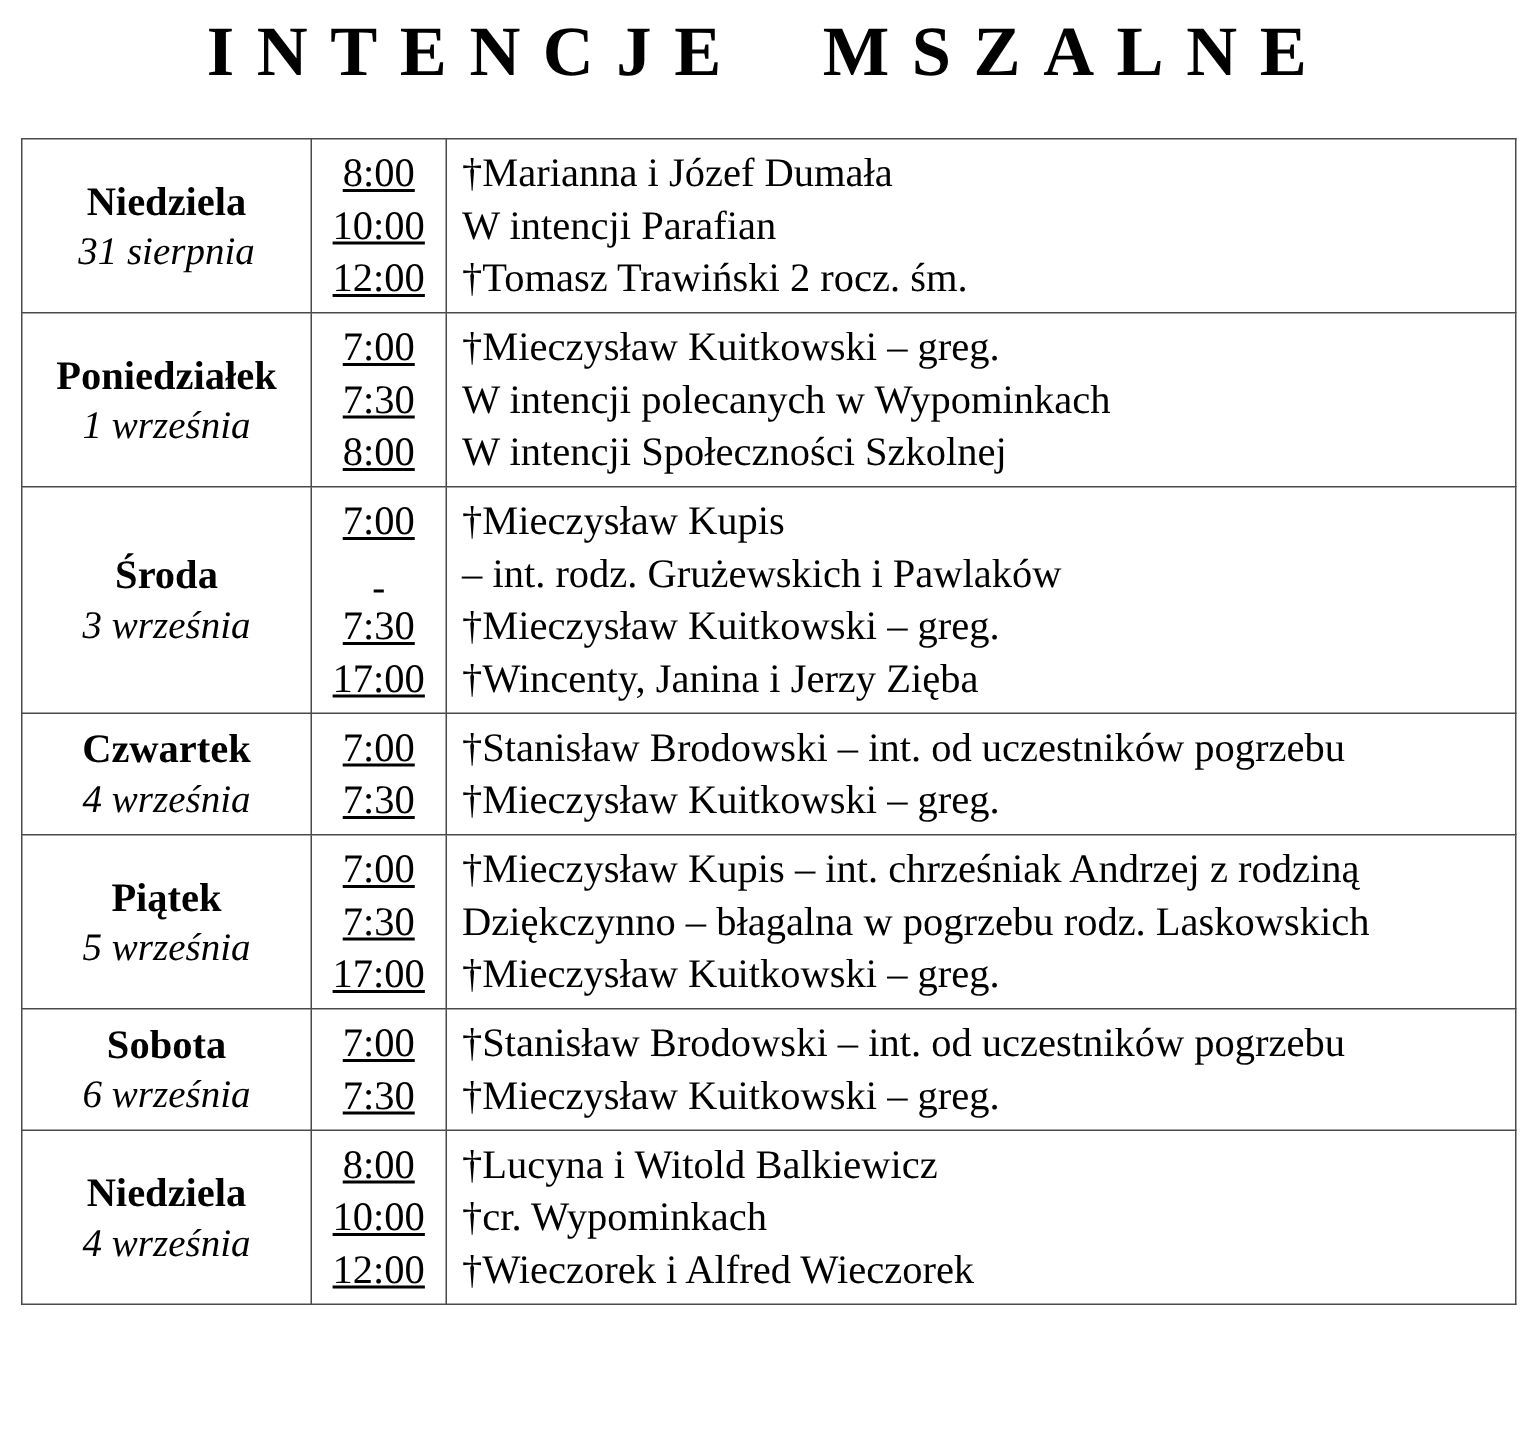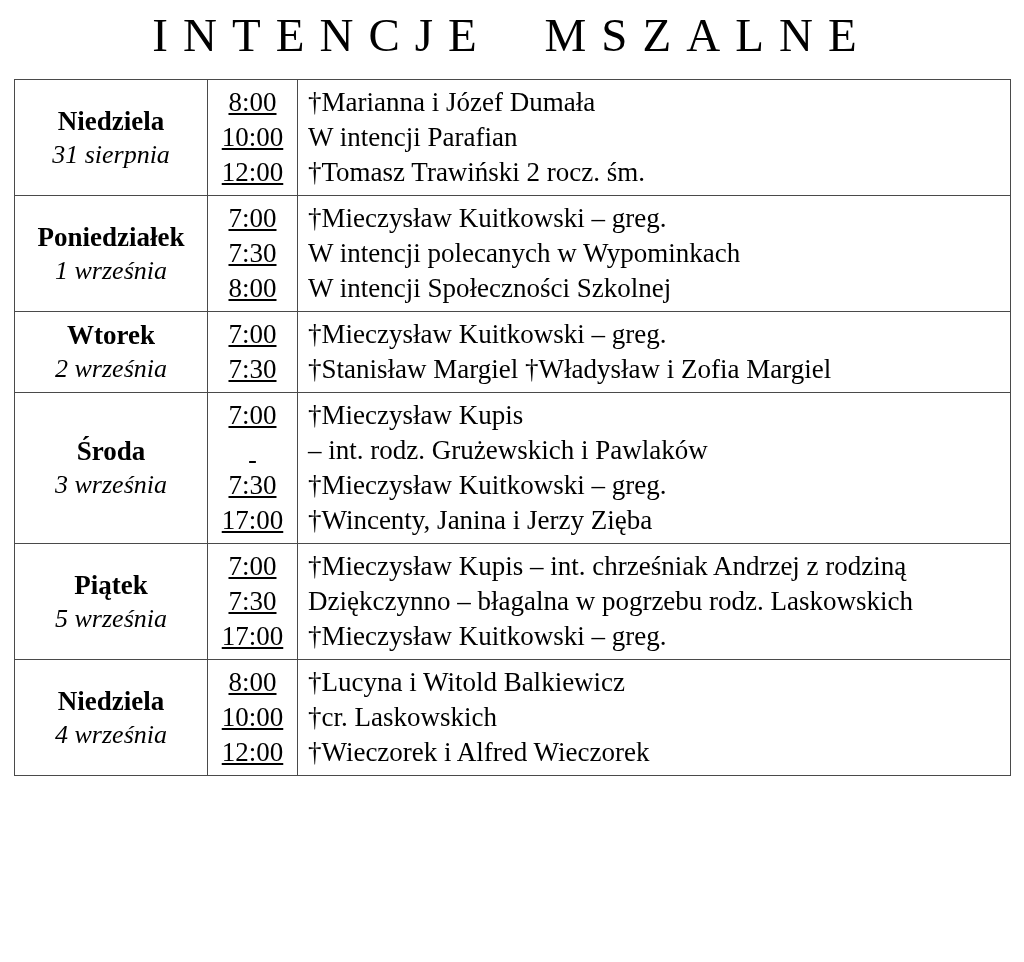--- a/index.html
+++ b/index.html
@@ -10,32 +10,32 @@
     font-family: "Liberation Serif", serif;
   }
   .page {
     width: 1024px;
     height: 962px;
     background: #ffffff;
     overflow: hidden;
   }
   .title {
     text-align: center;
-    font-weight: normal;
+    font-weight: bold;
     font-size: 47px;
     line-height: 1.15;
     letter-spacing: 0.32em;
     word-spacing: 0.55em;
     margin: 8px 0 0 0;
     white-space: nowrap;
   }
   table.schedule {
     border-collapse: collapse;
     table-layout: fixed;
-    margin: 17px 0 0 14px;
+    margin: 30px 0 0 14px;
     width: 996px;
   }
   td {
     border: 1.5px solid #4a4a4a;
     vertical-align: middle;
     padding: 5px 0;
   }
   .day-cell { text-align: center; }
   .day-name {
     font-weight: bold;
@@ -96,77 +96,91 @@
             <div class="cell-line">8:00</div>
           </td>
           <td class="intention-cell">
             <div class="cell-line">†Mieczysław Kuitkowski – greg.</div>
             <div class="cell-line">W intencji polecanych w Wypominkach</div>
             <div class="cell-line">W intencji Społeczności Szkolnej</div>
           </td>
         </tr>
         <tr>
           <td class="day-cell">
-            <div class="day-name">Wtorek</div>
-            <div class="day-date">2 września</div>
-          </td>
-          <td class="time-cell">
-            <div class="cell-line">7:00</div>
-            <div class="cell-line">7:30</div>
-          </td>
-          <td class="intention-cell">
-            <div class="cell-line">†Mieczysław Kuitkowski – greg.</div>
-            <div class="cell-line">†Stanisław Margiel †Władysław i Zofia Margiel</div>
-          </td>
-        </tr>
-        <tr>
-          <td class="day-cell">
             <div class="day-name">Środa</div>
             <div class="day-date">3 września</div>
           </td>
           <td class="time-cell">
             <div class="cell-line">7:00</div>
             <div class="cell-line"></div>
             <div class="cell-line">7:30</div>
             <div class="cell-line">17:00</div>
           </td>
           <td class="intention-cell">
             <div class="cell-line">†Mieczysław Kupis</div>
             <div class="cell-line">– int. rodz. Grużewskich i Pawlaków</div>
             <div class="cell-line">†Mieczysław Kuitkowski – greg.</div>
             <div class="cell-line">†Wincenty, Janina i Jerzy Zięba</div>
+          </td>
+        </tr>
+        <tr>
+          <td class="day-cell">
+            <div class="day-name">Czwartek</div>
+            <div class="day-date">4 września</div>
+          </td>
+          <td class="time-cell">
+            <div class="cell-line">7:00</div>
+            <div class="cell-line">7:30</div>
+          </td>
+          <td class="intention-cell">
+            <div class="cell-line">†Stanisław Brodowski – int. od uczestników pogrzebu</div>
+            <div class="cell-line">†Mieczysław Kuitkowski – greg.</div>
           </td>
         </tr>
         <tr>
           <td class="day-cell">
             <div class="day-name">Piątek</div>
             <div class="day-date">5 września</div>
           </td>
           <td class="time-cell">
             <div class="cell-line">7:00</div>
             <div class="cell-line">7:30</div>
             <div class="cell-line">17:00</div>
           </td>
           <td class="intention-cell">
             <div class="cell-line">†Mieczysław Kupis – int. chrześniak Andrzej z rodziną</div>
             <div class="cell-line">Dziękczynno – błagalna w pogrzebu rodz. Laskowskich</div>
             <div class="cell-line">†Mieczysław Kuitkowski – greg.</div>
           </td>
         </tr>
         <tr>
           <td class="day-cell">
+            <div class="day-name">Sobota</div>
+            <div class="day-date">6 września</div>
+          </td>
+          <td class="time-cell">
+            <div class="cell-line">7:00</div>
+            <div class="cell-line">7:30</div>
+          </td>
+          <td class="intention-cell">
+            <div class="cell-line">†Stanisław Brodowski – int. od uczestników pogrzebu</div>
+            <div class="cell-line">†Mieczysław Kuitkowski – greg.</div>
+          </td>
+        </tr>
+        <tr>
+          <td class="day-cell">
             <div class="day-name">Niedziela</div>
             <div class="day-date">4 września</div>
           </td>
           <td class="time-cell">
             <div class="cell-line">8:00</div>
             <div class="cell-line">10:00</div>
             <div class="cell-line">12:00</div>
           </td>
           <td class="intention-cell">
             <div class="cell-line">†Lucyna i Witold Balkiewicz</div>
-            <div class="cell-line">†cr. Laskowskich</div>
+            <div class="cell-line">†cr. Wypominkach</div>
             <div class="cell-line">†Wieczorek i Alfred Wieczorek</div>
           </td>
         </tr>
       </tbody>
   </table>
 </div>
 
 </body></html>

